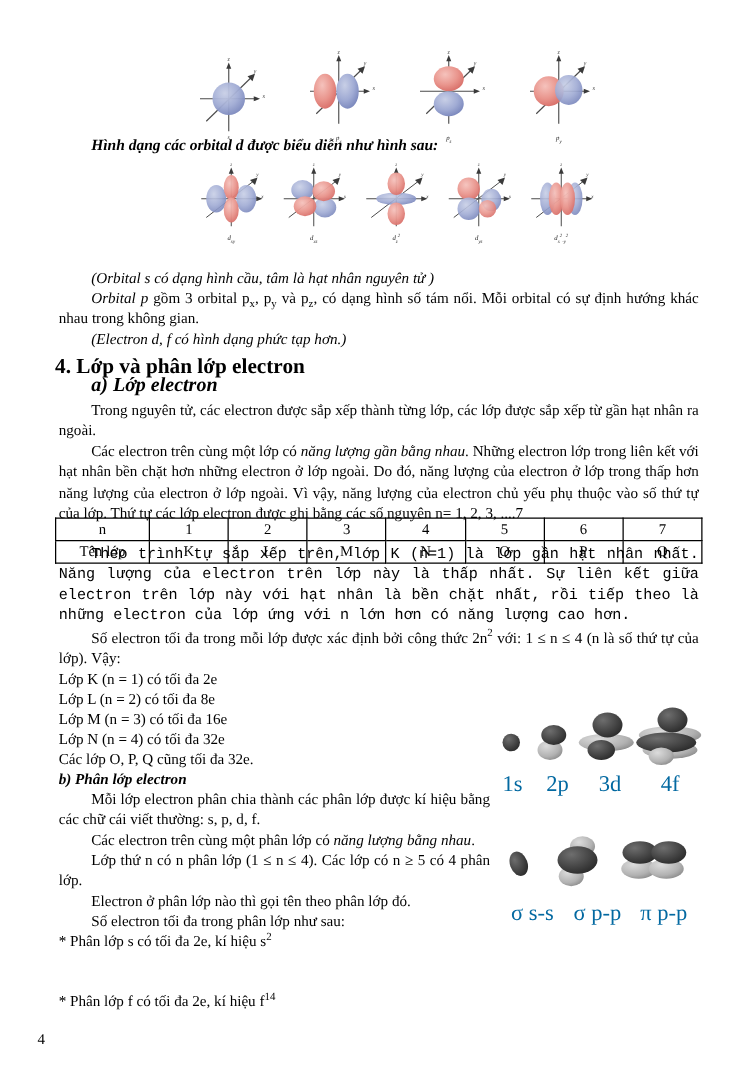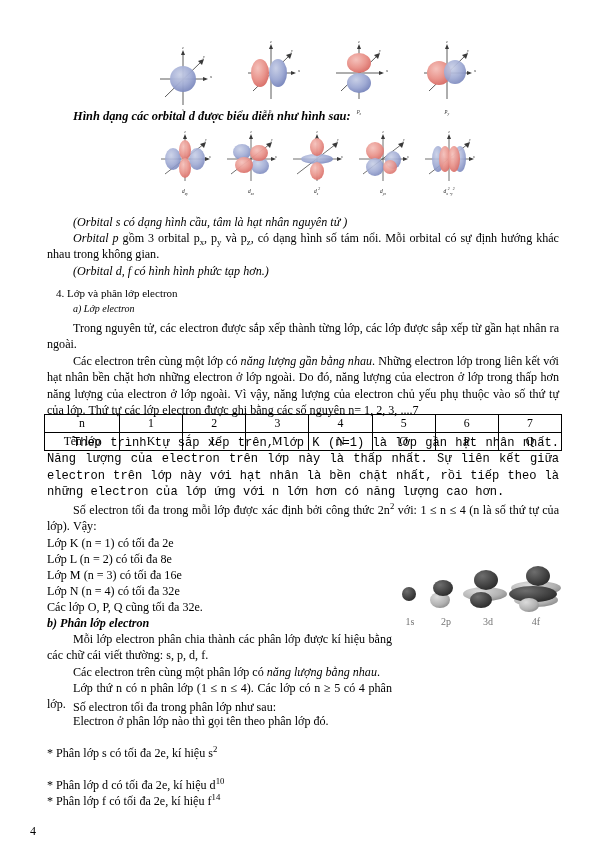--- a/index.html
+++ b/index.html
@@ -78,28 +78,27 @@
     width: 512px;
   }
   .narrow-col {
     left: 47px;
     width: 345px;
   }
   .ind { text-indent: 26px; }
   .it { font-style: italic; }
   .bdit { font-weight: bold; font-style: italic; }
   .head {
-    font-weight: normal;
-    font-size: 11px;
-    margin-left: 12px;
+    font-weight: bold;
+    font-size: 17px;
   }
   .subhead {
-    font-weight: normal;
+    font-weight: bold;
     font-style: italic;
-    font-size: 10px;
+    font-size: 16px;
     padding-left: 26px;
   }
   .caption {
     font-weight: bold;
     font-style: italic;
     font-size: 12.4px;
     padding-left: 26px;
   }
 
   sup { font-size: 0.72em; vertical-align: super; line-height: 0; }
@@ -125,22 +124,22 @@
   .tbl td.lbl { width: 74px; }
 
   
   .gray-fig {
     position: absolute;
   }
   .gf1 { left: 393px; top: 548px; width: 172px; height: 86px; }
   .gf2 { left: 393px; top: 657px; width: 172px; height: 80px; }
   .gf-labels {
     display: flex;
-    font-size: 10px;
-    color: #737373;
+    font-size: 18px;
+    color: #0369a1;
     font-family: "Liberation Serif", serif;
   }
   .gf-labels span { text-align: center; }
 
   
   .pageno {
     position: absolute;
     left: 30px;
     top: 824px;
     font-size: 12px;
@@ -354,21 +353,21 @@
 
   </div>
 
 
   <div class="txt body-col ind it" style="top:214px;">(Orbital s có dạng hình cầu, tâm là hạt nhân nguyên tử )</div>
 
   <div class="txt body-col ind" style="top:230px;">
     <span class="it">Orbital p</span><span> gồm 3 orbital p</span><sub>x</sub><span>, p</span><sub>y</sub><span> và p</span><sub>z</sub><span>, có dạng hình số tám nổi. Mỗi orbital có sự định hướng khác nhau trong không gian.</span>
   </div>
 
-  <div class="txt body-col ind it" style="top:263px;">(Orbital d, f có hình hình phức tạp hơn.)</div>
+  <div class="txt body-col ind it" style="top:263px;">(Electron d, f có hình dạng phức tạp hơn.)</div>
 
   <div class="txt body-col head" style="top:285px; left:44px;">4. Lớp và phân lớp electron</div>
 
   <div class="txt body-col subhead" style="top:301px;">a) Lớp electron</div>
 
   <div class="txt body-col ind" style="top:320px;">Trong nguyên tử, các electron được sắp xếp thành từng lớp, các lớp được sắp xếp từ gần hạt nhân ra ngoài.</div>
 
   <div class="txt body-col ind" style="top:353px;">
     <span>Các electron trên cùng một lớp có </span><span class="it">năng lượng gần bằng nhau</span><span>. Những electron lớp trong liên kết với hạt nhân bền chặt hơn những electron ở lớp ngoài. Do đó, năng lượng của electron ở lớp trong thấp hơn năng lượng của electron ở lớp ngoài. Vì vậy, năng lượng của electron chủ yếu phụ thuộc vào số thứ tự của lớp. Thứ tự các lớp electron được ghi bằng các số nguyên n= 1, 2, 3, ....7</span>
   </div>
@@ -417,27 +416,24 @@
   <div class="txt narrow-col bdit" style="top:615px;">b) Phân lớp electron</div>
 
   <div class="txt narrow-col ind" style="top:664px;">
     <span>Các electron trên cùng một phân lớp có </span><span class="it">năng lượng bằng nhau</span><span>.</span>
   </div>
 
   <div class="txt narrow-col ind" style="top:680px;">Lớp thứ n có n phân lớp (1 ≤ n ≤ 4). Các lớp có n ≥ 5 có 4 phân lớp.</div>
 
   <div class="txt narrow-col ind" style="top:713px;">Electron ở phân lớp nào thì gọi tên theo phân lớp đó.</div>
 
-  <div class="txt narrow-col ind" style="top:699px;">Số electron tối đa trong phân lớp như sau:</div>
+  <div class="txt narrow-col ind" style="top:729px;">Số electron tối đa trong phân lớp như sau:</div>
 
   <div class="txt narrow-col" style="top:745px;">
     <span>* Phân lớp s có tối đa 2e, kí hiệu s</span><sup>2</sup>
-  </div>
-  <div class="txt narrow-col" style="top:777px;">
-    <span>* Phân lớp d có tối đa 2e, kí hiệu d</span><sup>10</sup>
   </div>
   <div class="txt narrow-col" style="top:793px;">
     <span>* Phân lớp f có tối đa 2e, kí hiệu f</span><sup>14</sup>
   </div>
 
   <div class="gray-fig gf1">
     <svg width="172" height="64" viewBox="0 0 172 64">
       <defs>
         <radialGradient id="grD" cx="35%" cy="30%" r="75%">
           <stop offset="0%" stop-color="#6e6e6e"></stop>
@@ -467,16 +463,36 @@
       <ellipse cx="136" cy="57" rx="10" ry="7" fill="url(#grL)"></ellipse>
     </svg>
     <div class="gf-labels">
       <span style="width:34px;">1s</span>
       <span style="width:38px;">2p</span>
       <span style="width:46px;">3d</span>
       <span style="width:50px;">4f</span>
     </div>
   </div>
 
+  <div class="gray-fig gf2">
+    <svg width="172" height="58" viewBox="0 0 172 58">
+
+      <ellipse cx="22" cy="34" rx="7" ry="10" fill="url(#grD)" transform="rotate(-20 22 34)"></ellipse>
+
+      <ellipse cx="73" cy="20" rx="10" ry="8" fill="url(#grL)"></ellipse>
+      <ellipse cx="64" cy="44" rx="10" ry="8" fill="url(#grL)"></ellipse>
+      <ellipse cx="69" cy="31" rx="16" ry="11" fill="url(#grD)"></ellipse>
+
+      <ellipse cx="118" cy="38" rx="14" ry="8" fill="url(#grL)"></ellipse>
+      <ellipse cx="140" cy="38" rx="14" ry="8" fill="url(#grL)"></ellipse>
+      <ellipse cx="119" cy="25" rx="14" ry="9" fill="url(#grD)"></ellipse>
+      <ellipse cx="142" cy="25" rx="14" ry="9" fill="url(#grD)"></ellipse>
+    </svg>
+    <div class="gf-labels" style="padding-left:6px;">
+      <span style="width:54px;">σ s-s</span>
+      <span style="width:50px;">σ p-p</span>
+      <span style="width:56px;">π p-p</span>
+    </div>
+  </div>
 
   <div class="pageno">4</div>
 
 </div>
 
 </body></html>

